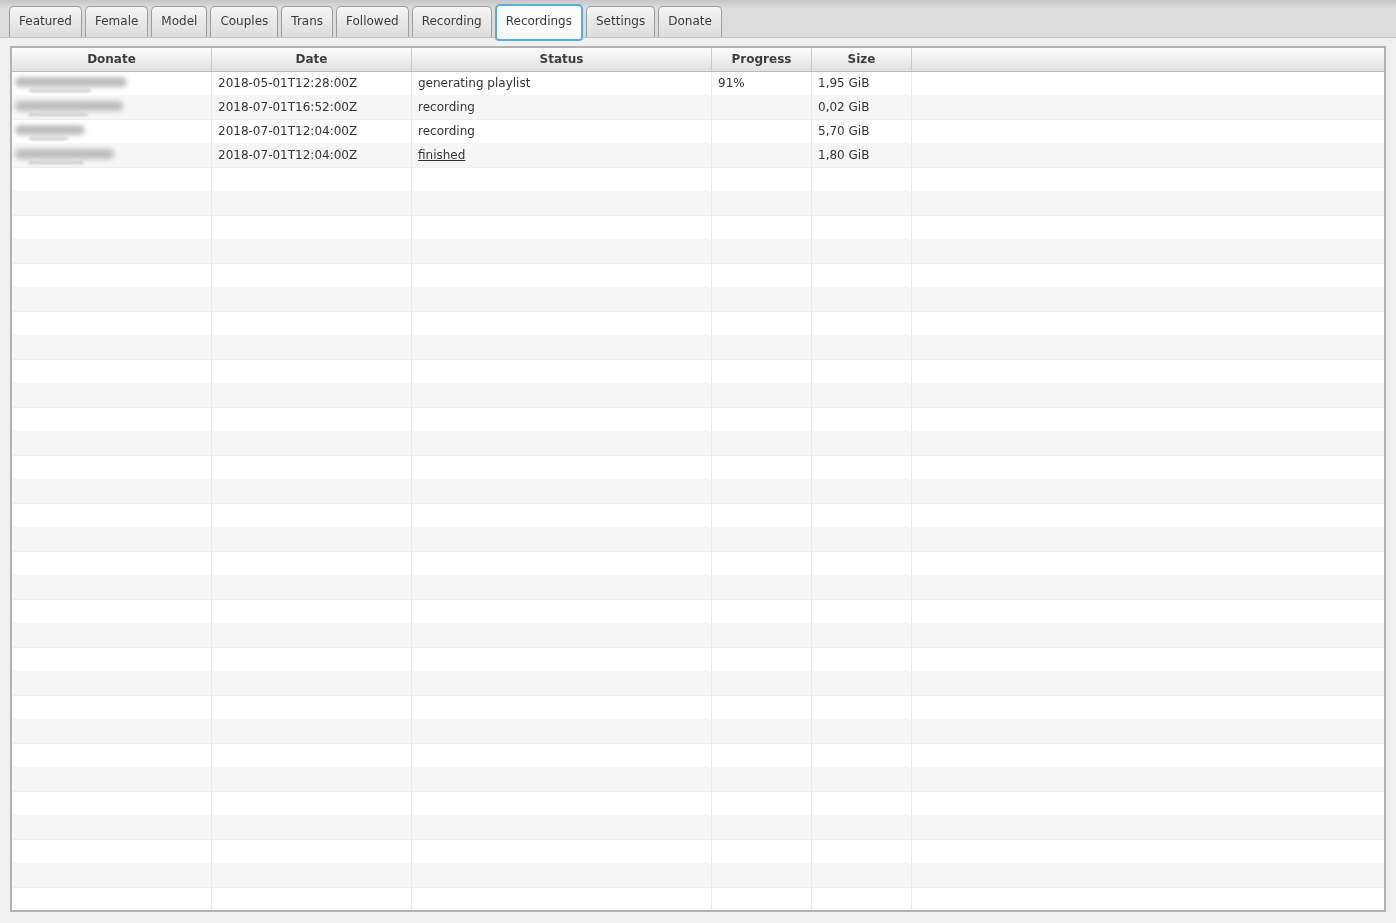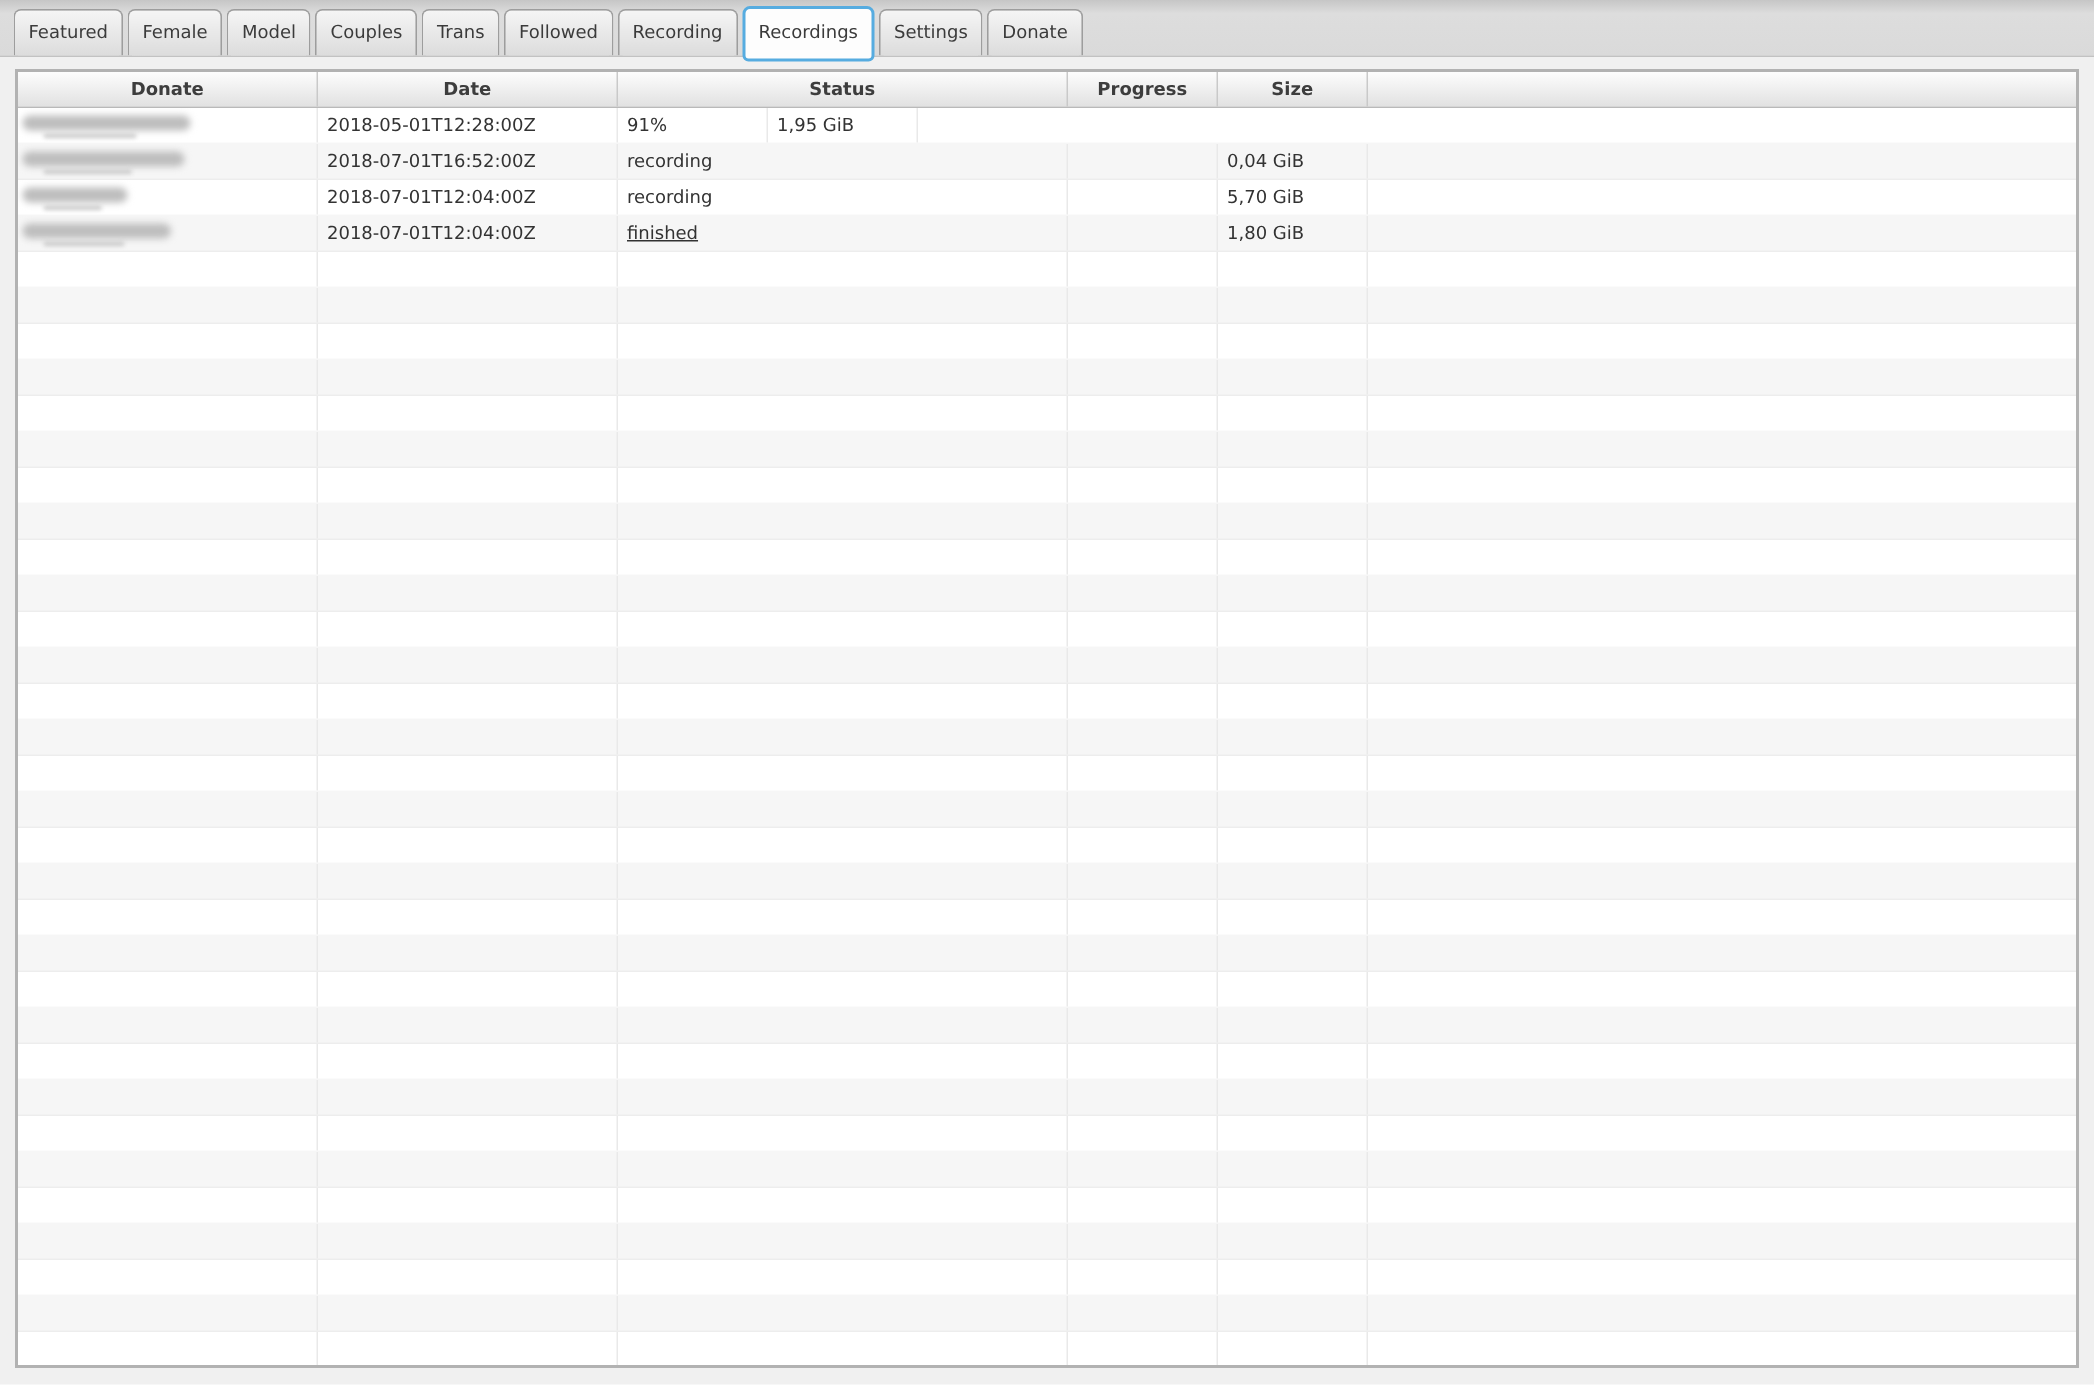--- a/index.html
+++ b/index.html
@@ -115,35 +115,36 @@
     </div>
   <div class="tbody">
       <div class="tr">
         <div class="td model" style="width: 200px;">
           <div class="redacted">
             <div class="blob" style="width: 112px;"></div>
             <div class="tail" style="width: 62px;"></div>
           </div>
         </div>
         <div class="td" style="width: 200px;">2018-05-01T12:28:00Z</div>
+        <div class="td" style="width: 300px;">generating playlist</div>
         <div class="td" style="width: 100px;">91%</div>
         <div class="td" style="width: 100px;">1,95 GiB</div>
         <div class="td filler"></div>
       </div>
       <div class="tr stripe">
         <div class="td model" style="width: 200px;">
           <div class="redacted">
             <div class="blob" style="width: 108px;"></div>
             <div class="tail" style="width: 59px;"></div>
           </div>
         </div>
         <div class="td" style="width: 200px;">2018-07-01T16:52:00Z</div>
         <div class="td" style="width: 300px;">recording</div>
         <div class="td" style="width: 100px;"></div>
-        <div class="td" style="width: 100px;">0,04 GiB</div>
+        <div class="td" style="width: 100px;">0,02 GiB</div>
         <div class="td filler"></div>
       </div>
       <div class="tr">
         <div class="td model" style="width: 200px;">
           <div class="redacted">
             <div class="blob" style="width: 70px;"></div>
             <div class="tail" style="width: 39px;"></div>
           </div>
         </div>
         <div class="td" style="width: 200px;">2018-07-01T12:04:00Z</div>

